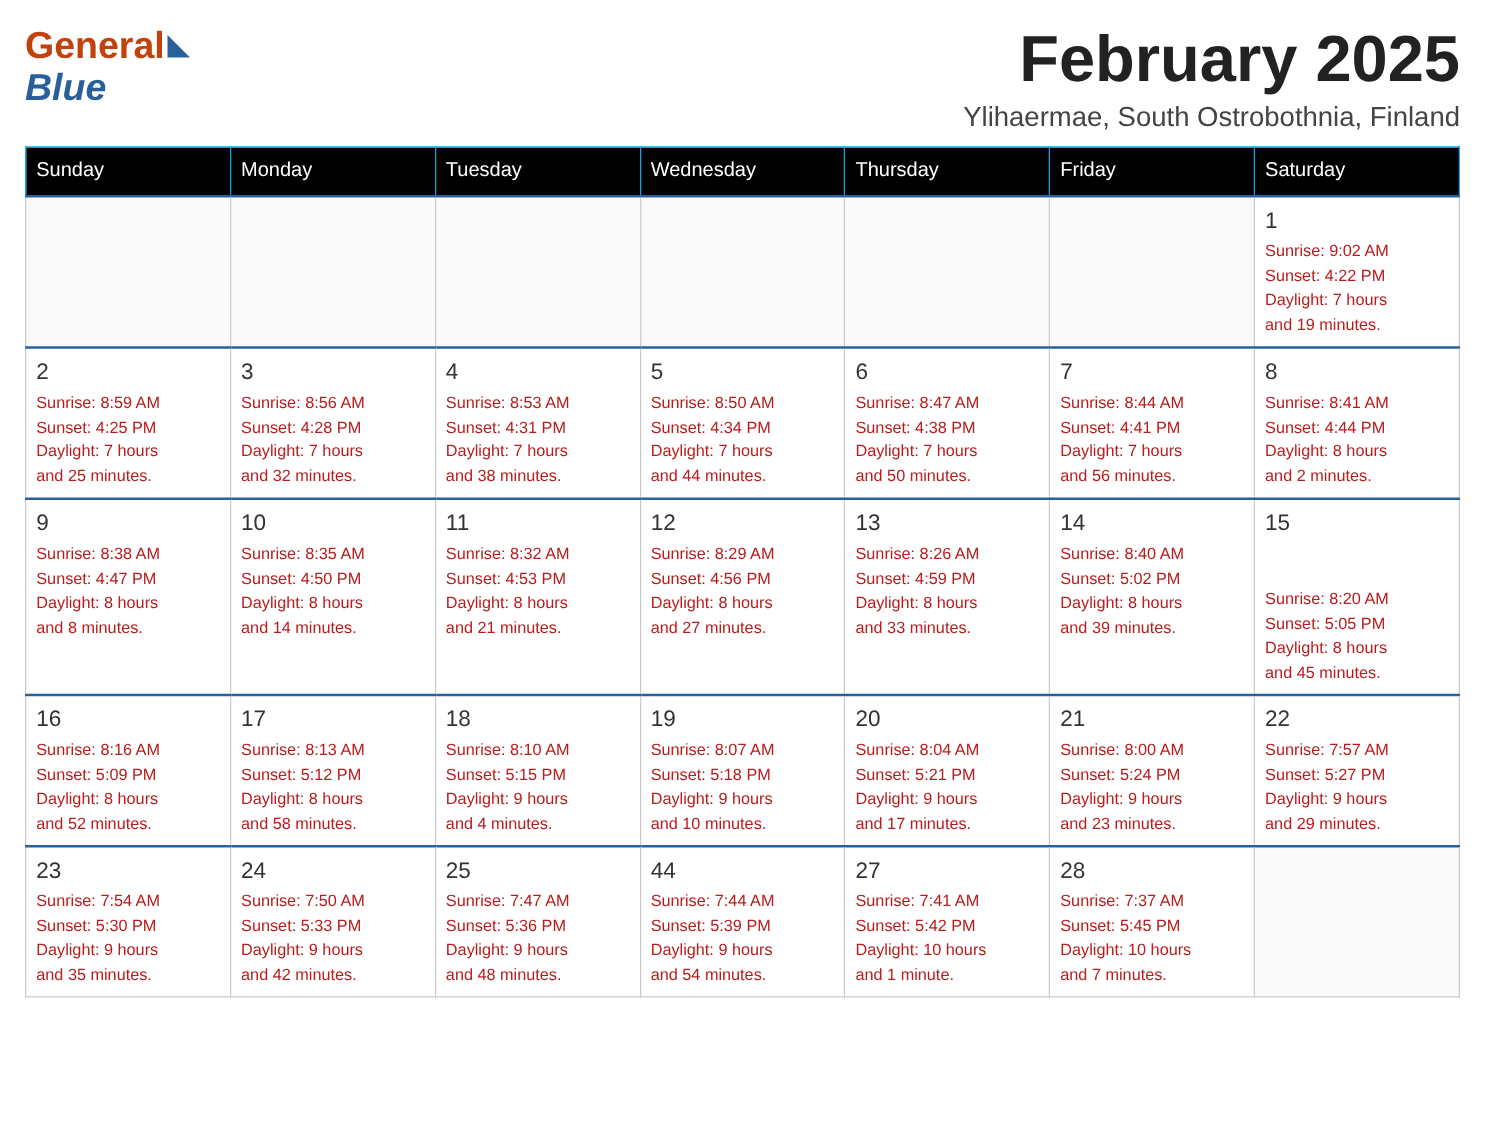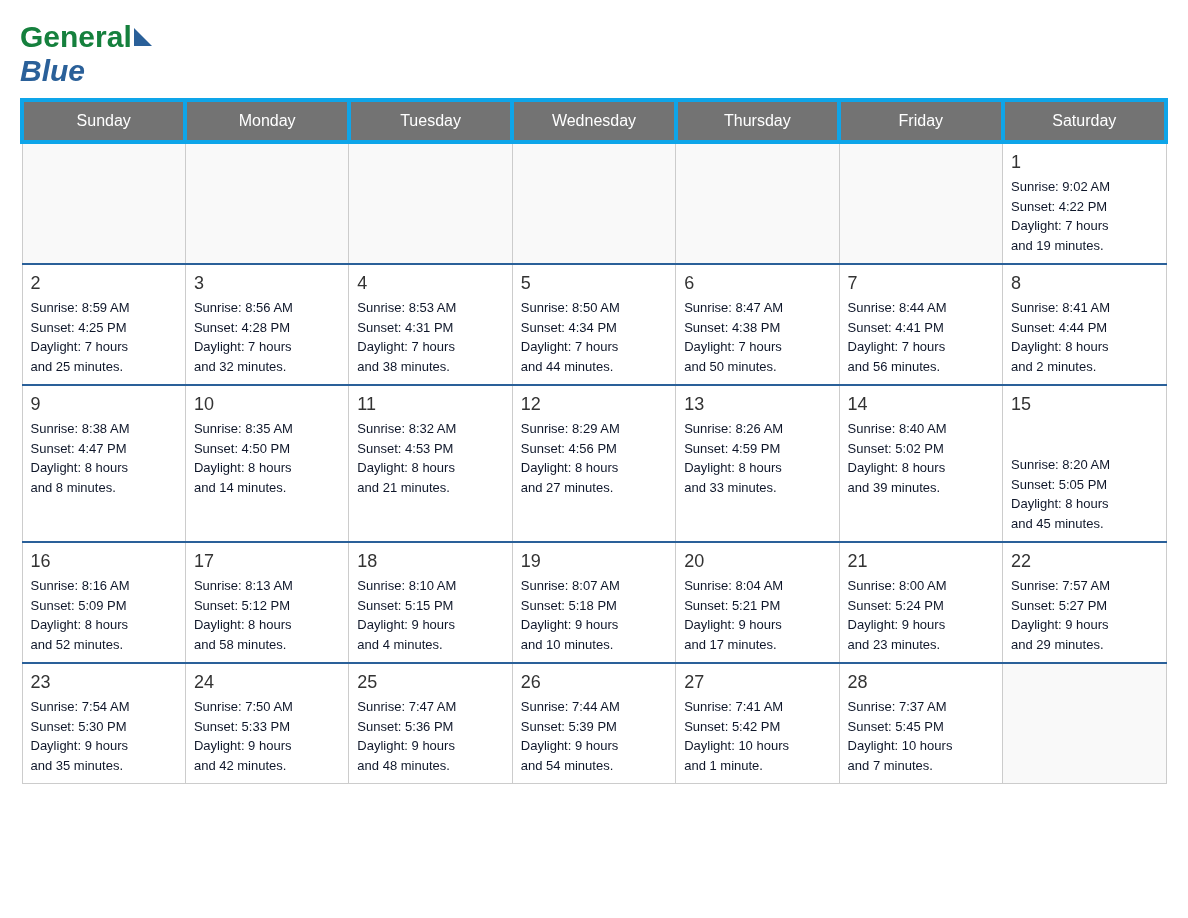--- a/index.html
+++ b/index.html
@@ -34,27 +34,27 @@
       font-size: 22px;
       color: #444;
       margin-top: 4px;
     }
     .calendar {
       width: 100%;
       border-collapse: collapse;
       margin-top: 10px;
     }
     .calendar th {
-      background-color: #737373;
+      background-color: #000000;
       color: #fff;
       padding: 10px 8px;
       font-size: 16px;
       font-weight: normal;
-      text-align: center;
-      border: 4px solid #0ea5e9;
+      text-align: left;
+      border: 1px solid #0ea5e9;
     }
     .calendar td {
       vertical-align: top;
       padding: 8px;
       border: 1px solid #ccc;
       border-top: 2px solid #2a6099;
       width: calc(100% / 7);
       min-height: 110px;
       font-size: 13px;
       color: #333;
@@ -64,30 +64,30 @@
     }
     .day-number {
       font-size: 18px;
       font-weight: normal;
       margin-bottom: 4px;
       display: block;
     }
     .day-info {
       font-size: 13px;
       line-height: 1.5;
-      color: #0f172a;
+      color: #b91c1c;
     }
     .logo-row {
       display: flex;
       align-items: center;
     }
     .logo-text-general {
       font-size: 30px;
       font-weight: bold;
-      color: #15803d;
+      color: #c2410c;
       font-family: Arial, sans-serif;
     }
     .logo-arrow {
       display: inline-block;
       width: 0;
       height: 0;
       border-style: solid;
       border-width: 18px 0 0 18px;
       border-color: transparent transparent transparent #2a6099;
       margin-left: 2px;
@@ -104,20 +104,24 @@
 </head>
 <body>
 
 <div class="header">
   <div class="logo">
     <div class="logo-row">
       <span class="logo-text-general">General</span>
       <span class="logo-arrow"></span>
     </div>
     <span class="logo-blue-text">Blue</span>
+  </div>
+  <div class="title-section">
+    <div class="month-title">February 2025</div>
+    <div class="location-title">Ylihaermae, South Ostrobothnia, Finland</div>
   </div>
 </div>
 
 <table class="calendar">
   <thead>
     <tr>
     <th>Sunday</th>
         <th>Monday</th>
         <th>Tuesday</th>
         <th>Wednesday</th>
@@ -311,21 +315,21 @@
 and 42 minutes.</div>
         </td>
         <td>
           <span class="day-number">25</span>
           <div class="day-info" style="white-space: pre-line;">Sunrise: 7:47 AM
 Sunset: 5:36 PM
 Daylight: 9 hours
 and 48 minutes.</div>
         </td>
         <td>
-          <span class="day-number">26</span>
+          <span class="day-number">44</span>
           <div class="day-info" style="white-space: pre-line;">Sunrise: 7:44 AM
 Sunset: 5:39 PM
 Daylight: 9 hours
 and 54 minutes.</div>
         </td>
         <td>
           <span class="day-number">27</span>
           <div class="day-info" style="white-space: pre-line;">Sunrise: 7:41 AM
 Sunset: 5:42 PM
 Daylight: 10 hours

